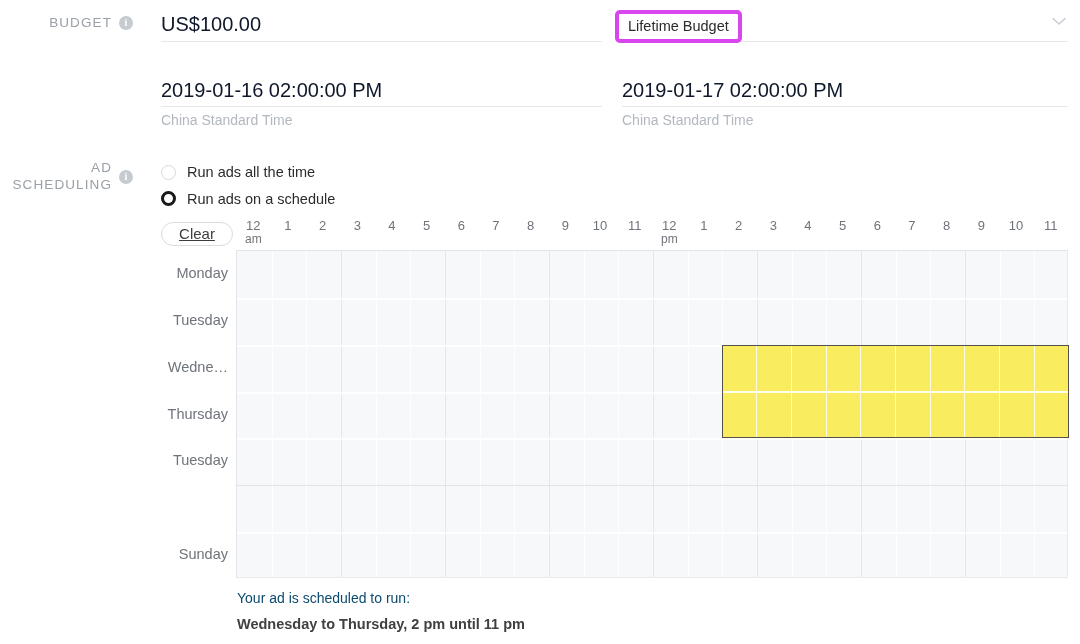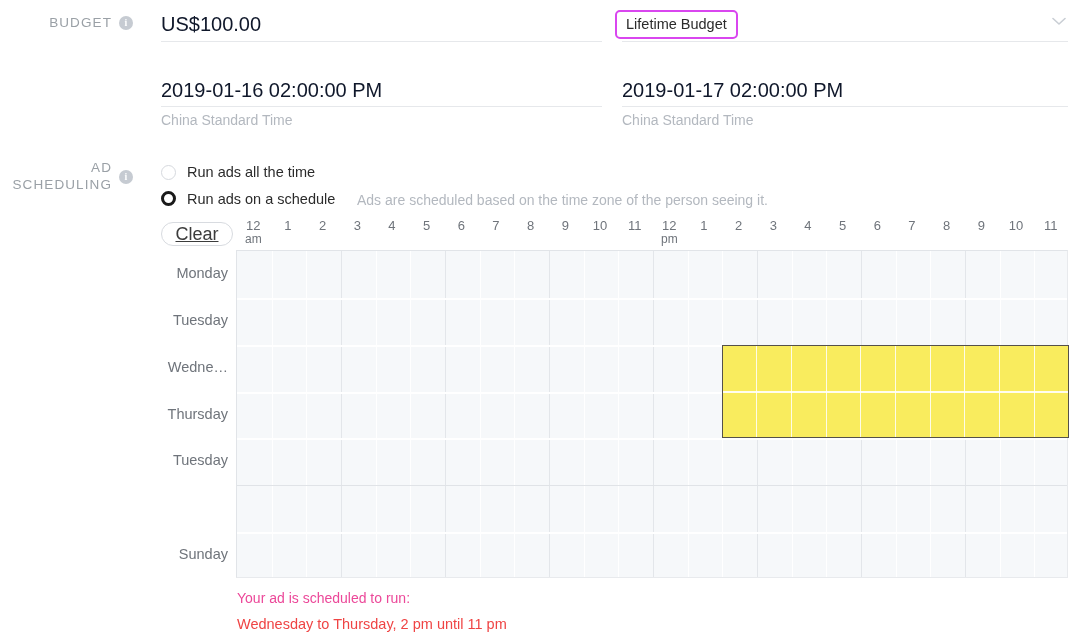--- a/index.html
+++ b/index.html
@@ -58,21 +58,21 @@
     height: 1px;
     background: #e6e8eb;
   }
   #budget-underline-left  { left: 161px; top: 41px; width: 441px; }
   #budget-underline-right { left: 622px; top: 41px; width: 446px; }
 
   #budget-type-box {
     position: absolute;
     left: 615px; top: 10px;
     padding: 3px 9px 4px 9px;
-    border: 2px solid #d946ef;
+    border: 4px solid #d946ef;
     border-radius: 5px;
     background: #fff;
   }
   #budget-type-box span {
     color: #2b2b2b;
     font-size: 14.5px;
     white-space: nowrap;
   }
   #budget-chevron {
     position: absolute;
@@ -138,21 +138,21 @@
 
   
   #clear-button {
     position: absolute;
     left: 161px; top: 222px;
     width: 72px; height: 24px;
     border: 1px solid #d8dbe0;
     border-radius: 12px;
     background: #fff;
     color: #3c3c3c;
-    font-size: 18px;
+    font-size: 15px;
     font-family: "Liberation Sans", sans-serif;
     line-height: 22px;
     text-align: center;
     padding: 0;
     cursor: pointer;
     text-decoration: underline;
   }
 
   
   #hour-header {
@@ -240,28 +240,28 @@
     height: 2px;
     background: #ffffff;
     opacity: .9;
   }
 
   
   #summary-intro {
     position: absolute;
     left: 237px; top: 590px;
     font-size: 14px;
-    color: #ec4899;
+    color: #0c4a6e;
   }
   #summary-detail {
     position: absolute;
     left: 237px; top: 616px;
     font-size: 14.5px;
-    color: #ef4444;
-    font-weight: normal;
+    color: #404040;
+    font-weight: bold;
   }
 </style>
 </head>
 <body>
 
 <div id="app">
 
   <div class="row-label" id="budget-label">BUDGET</div>
   <div class="info-icon" id="budget-info">i</div>
 
@@ -291,21 +291,20 @@
     <div>AD</div>
     <div>SCHEDULING</div>
   </div>
   <div class="info-icon" id="sched-info">i</div>
 
   <div class="radio-outer" id="radio1-circle"></div>
   <div class="radio-text" id="radio1-text">Run ads all the time</div>
 
   <div class="radio-outer checked" id="radio2-circle"></div>
   <div class="radio-text" id="radio2-text">Run ads on a schedule</div>
-  <div id="radio2-hint">Ads are scheduled based on the time zone of the person seeing it.</div>
 
   <button id="clear-button">Clear</button>
 
   <div id="hour-header">
       <div class="hour-cell" style="left: 0px;"><span>12</span><span class="sub">am</span></div>
       <div class="hour-cell" style="left: 34.6667px;"><span>1</span></div>
       <div class="hour-cell" style="left: 69.3333px;"><span>2</span></div>
       <div class="hour-cell" style="left: 104px;"><span>3</span></div>
       <div class="hour-cell" style="left: 138.667px;"><span>4</span></div>
       <div class="hour-cell" style="left: 173.333px;"><span>5</span></div>

